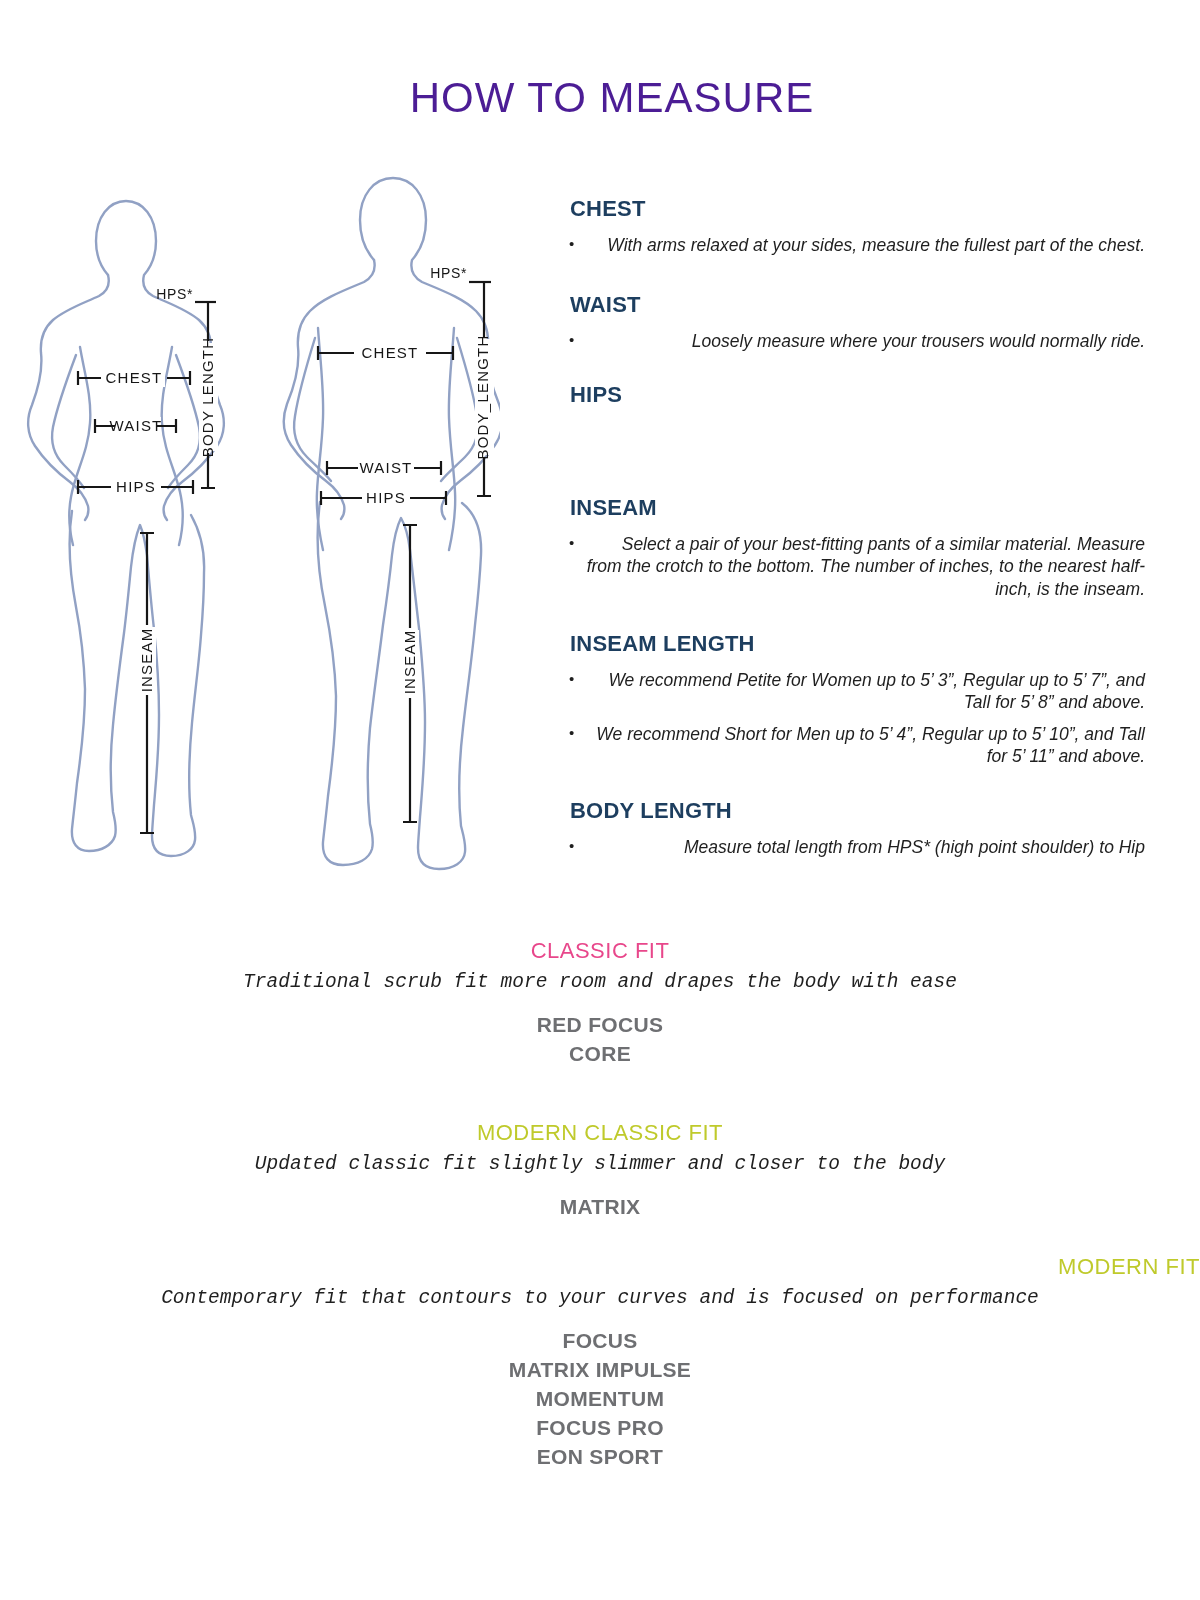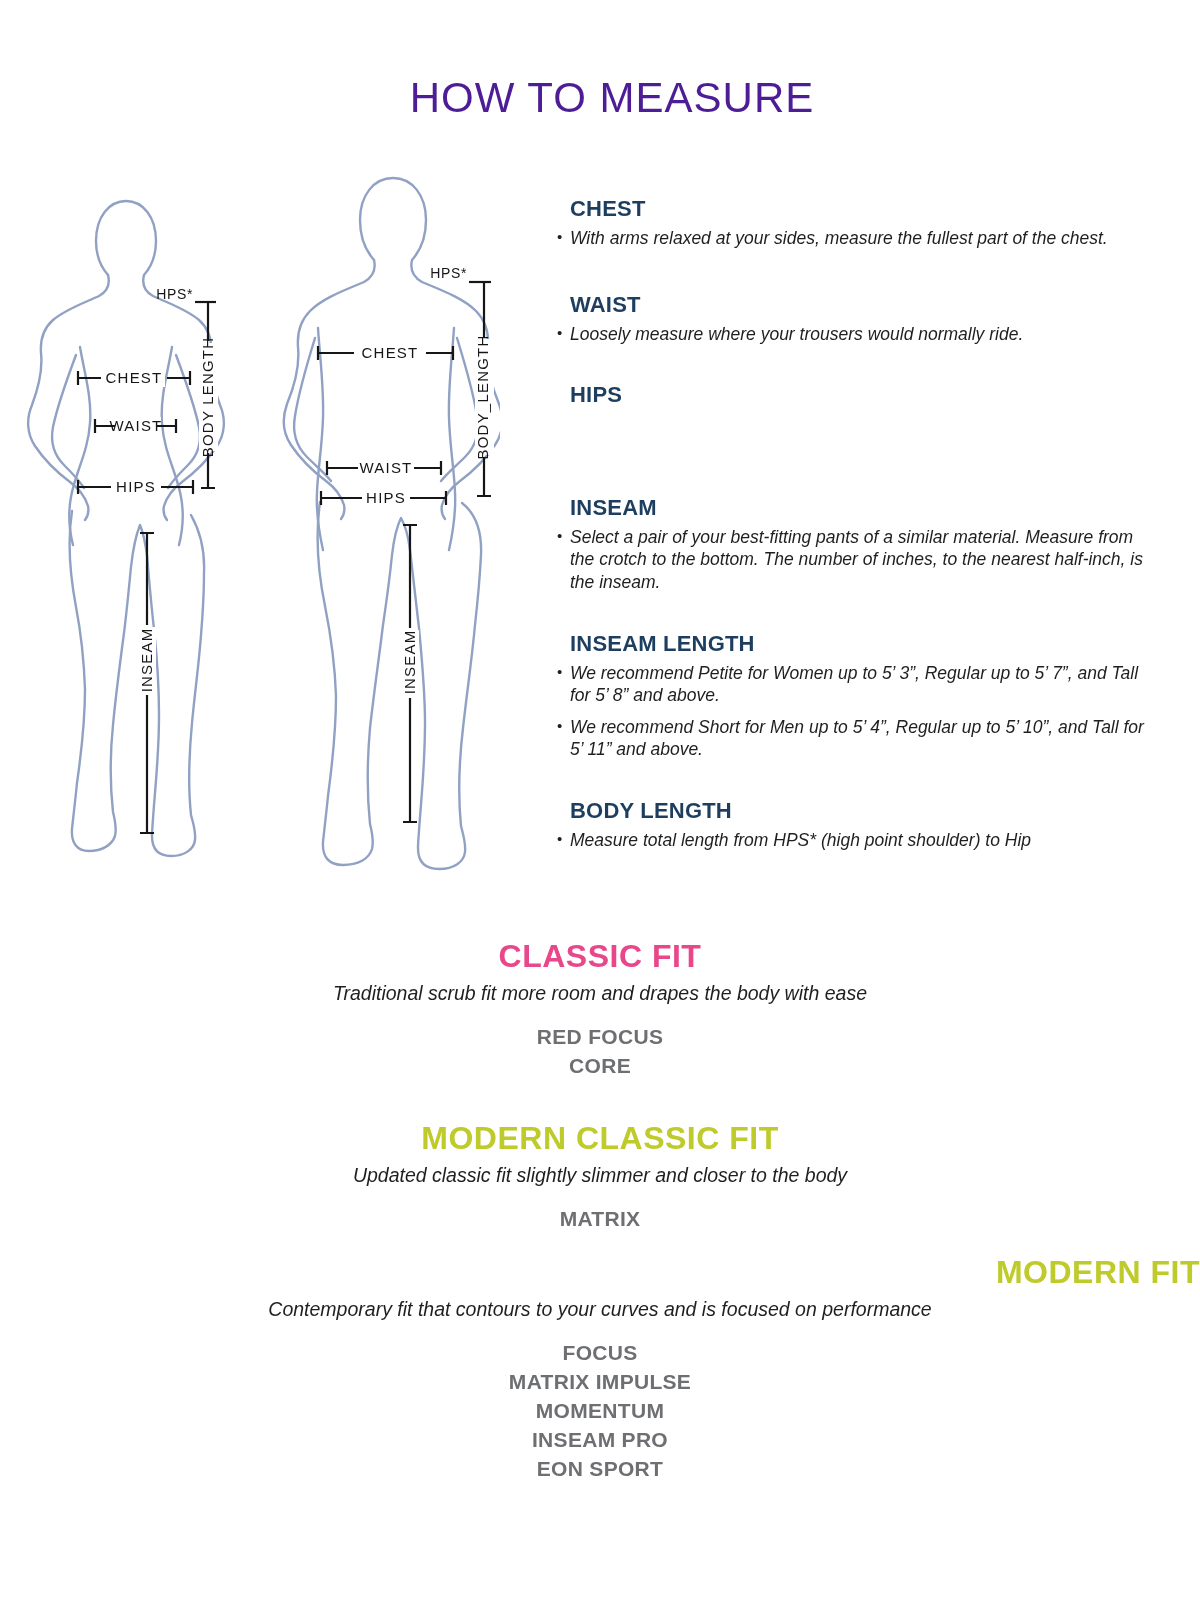--- a/index.html
+++ b/index.html
@@ -13,28 +13,28 @@
   #fig-female{left:15px;top:195px;}
   #fig-male{left:270px;top:170px;}
   .outline{fill:none;stroke:#91a1c4;stroke-width:2.4;stroke-linecap:round;stroke-linejoin:round;}
   .mline{stroke:#161616;stroke-width:2.2;fill:none;stroke-linecap:butt;}
   .mtext{font-family:"Liberation Sans",sans-serif;font-size:15px;letter-spacing:1.2px;fill:#161616;}
   .htext{font-family:"Liberation Sans",sans-serif;font-size:14px;letter-spacing:0.6px;fill:#161616;}
   .knock{fill:#fff;}
   
   .msec{position:absolute;left:557px;width:600px;}
   .msec h3{margin:0 0 5px 13px;font-size:22px;font-weight:700;color:#1d3e5f;letter-spacing:0.2px;}
-  .msec ul{margin:0;padding:0;list-style:none;}
+  .msec ul{margin:12px;padding:0;list-style:none;text-align:right;}
   .msec li{position:relative;padding-left:13px;margin:0 0 9px 0;
            font-style:italic;font-size:17.5px;line-height:1.28;color:#1f1f1f;}
   .msec li::before{content:"\2022";position:absolute;left:0;top:0;font-style:normal;font-size:15px;}
   
   .fit{position:absolute;left:0;width:100%;text-align:center;}
-  .fit h2{margin:0;font-size:32px;font-weight:700;letter-spacing:0.5px;}
-  .fit .desc{margin:7px 0 0 0;font-style:italic;font-size:19.5px;color:#1f1f1f;}
+  .fit h2{margin:0;font-size:22px;font-weight:400;letter-spacing:0.5px;}
+  .fit .desc{margin:7px 0 0 0;font-style:italic;font-size:19.5px;color:#1f1f1f;font-family:Liberation Mono, monospace;}
   .fit ul{margin:17px 0 0 0;padding:0;list-style:none;}
   .fit li{font-size:21px;font-weight:700;color:#6e6f72;line-height:29px;letter-spacing:0.3px;}
   #fit-0{top:938px;} #fit-1{top:1112px;} #fit-2{top:1254px;}
 </style>
 </head>
 <body>
 
 <div id="page">
 
   <h1 id="title">HOW TO MEASURE</h1>
@@ -154,18 +154,18 @@
     </ul>
   </section>
 
   <section id="fit-2" class="fit">
     <h2 style="color: rgb(191, 202, 43); text-align: right;">MODERN FIT</h2>
     <p class="desc">Contemporary fit that contours to your curves and is focused on performance</p>
     <ul>
       <li>FOCUS</li>
       <li>MATRIX IMPULSE</li>
       <li>MOMENTUM</li>
-      <li>INSEAM PRO</li>
+      <li>FOCUS PRO</li>
       <li>EON SPORT</li>
     </ul>
   </section>
 
 </div>
 
 </body></html>

